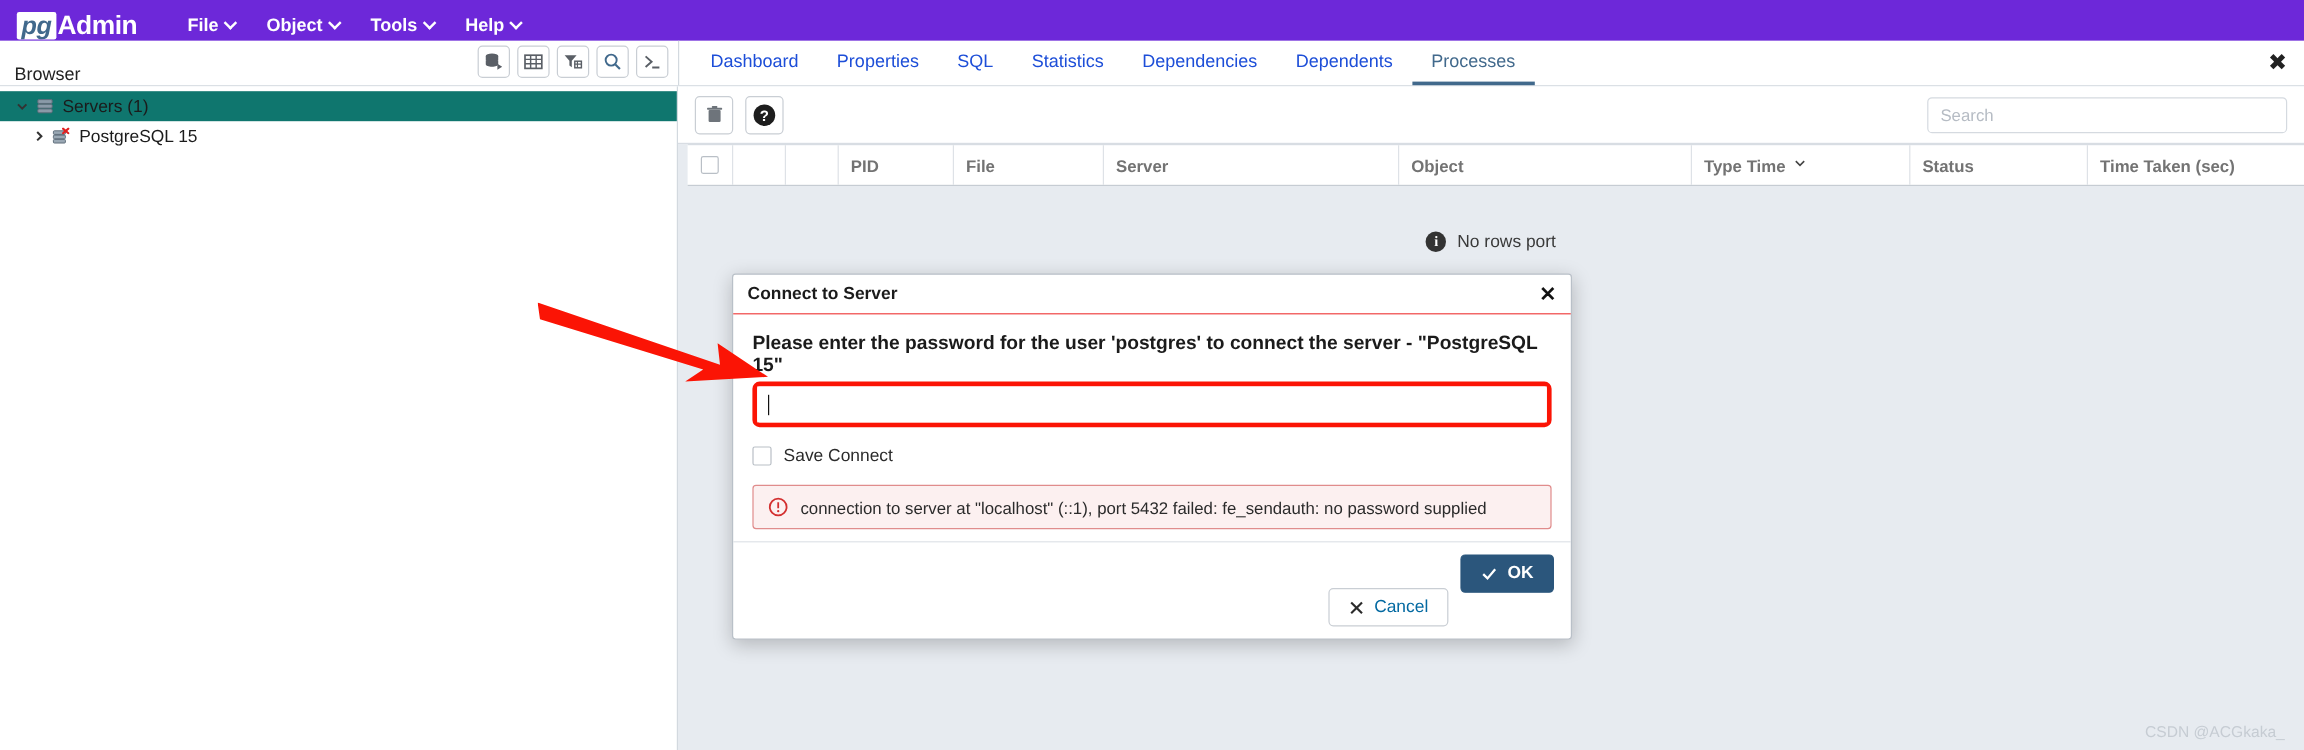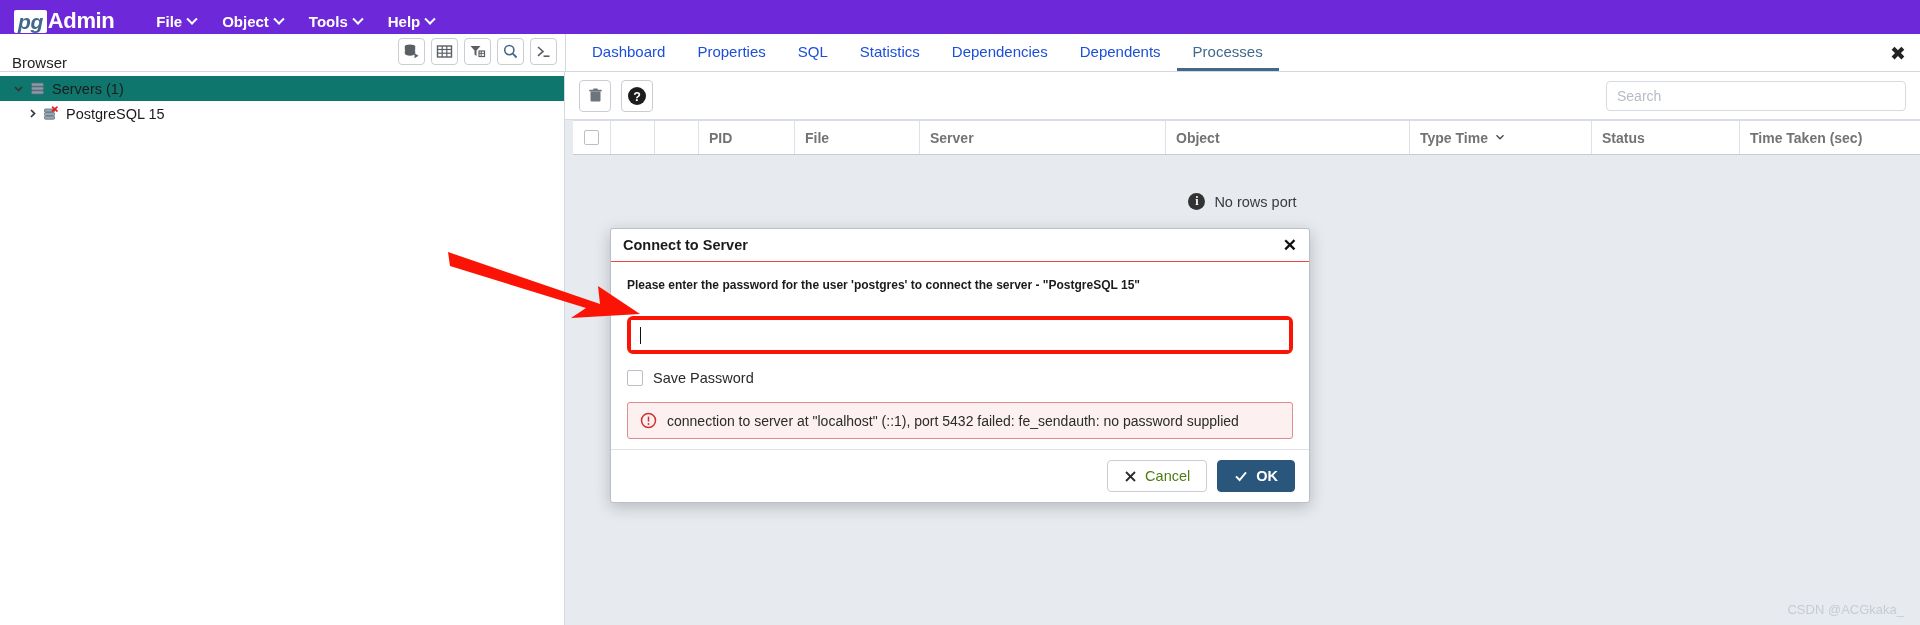--- a/index.html
+++ b/index.html
@@ -249,24 +249,24 @@
   }
   .modal-close {
     margin-left: auto;
     font-size: 17px;
     color: #111;
     cursor: pointer;
     line-height: 1;
   }
   .modal-body { padding: 16px 16px 10px 16px; }
   .modal-msg {
-    font-size: 12px;
+    font-size: 16px;
     font-weight: bold;
     color: #1b1b1b;
-    margin-bottom: 24px;
+    margin-bottom: 4px;
   }
   .pw-wrap {
     border: 4px solid #fb1405;
     border-radius: 6px;
     padding: 0;
     margin-bottom: 16px;
   }
   .pw-input {
     width: 100%;
     height: 30px;
@@ -318,21 +318,22 @@
     padding: 0 16px;
     border-radius: 4px;
     font-size: 14.5px;
     display: flex; align-items: center; gap: 8px;
     cursor: pointer;
     font-family: "Liberation Sans", sans-serif;
   }
   .btn-cancel {
     border: 1px solid #c9ced4;
     background: #fff;
-    color: #4d7c0f;
+    color: #0369a1;
+    margin-top: 28px;
   }
   .btn-ok {
     border: 1px solid #2b567c;
     background: #2b567c;
     color: #fff;
     font-weight: bold;
   }
 
   
   .arrow-anno {
@@ -557,21 +558,21 @@
   <div class="modal-body">
     <div class="modal-msg">Please enter the password for the user 'postgres' to connect the server - "PostgreSQL 15"</div>
 
     <div class="pw-wrap">
       <div class="caret-bar"></div>
       <input class="pw-input" type="password" value="" placeholder="" style="">
     </div>
 
     <div class="save-row">
       <span class="save-cb"></span>
-      <span>Save Password</span>
+      <span>Save Connect</span>
     </div>
 
     <div class="err-box">
       <span class="err-icon">
         <svg width="17" height="17" viewBox="0 0 17 17">
           <circle cx="8.5" cy="8.5" r="7" fill="none" stroke="#d32f2f" stroke-width="1.5"></circle>
           <line x1="8.5" y1="4.6" x2="8.5" y2="9.6" stroke="#d32f2f" stroke-width="1.5"></line>
           <circle cx="8.5" cy="12" r="0.95" fill="#d32f2f"></circle>
         </svg>
       </span>

